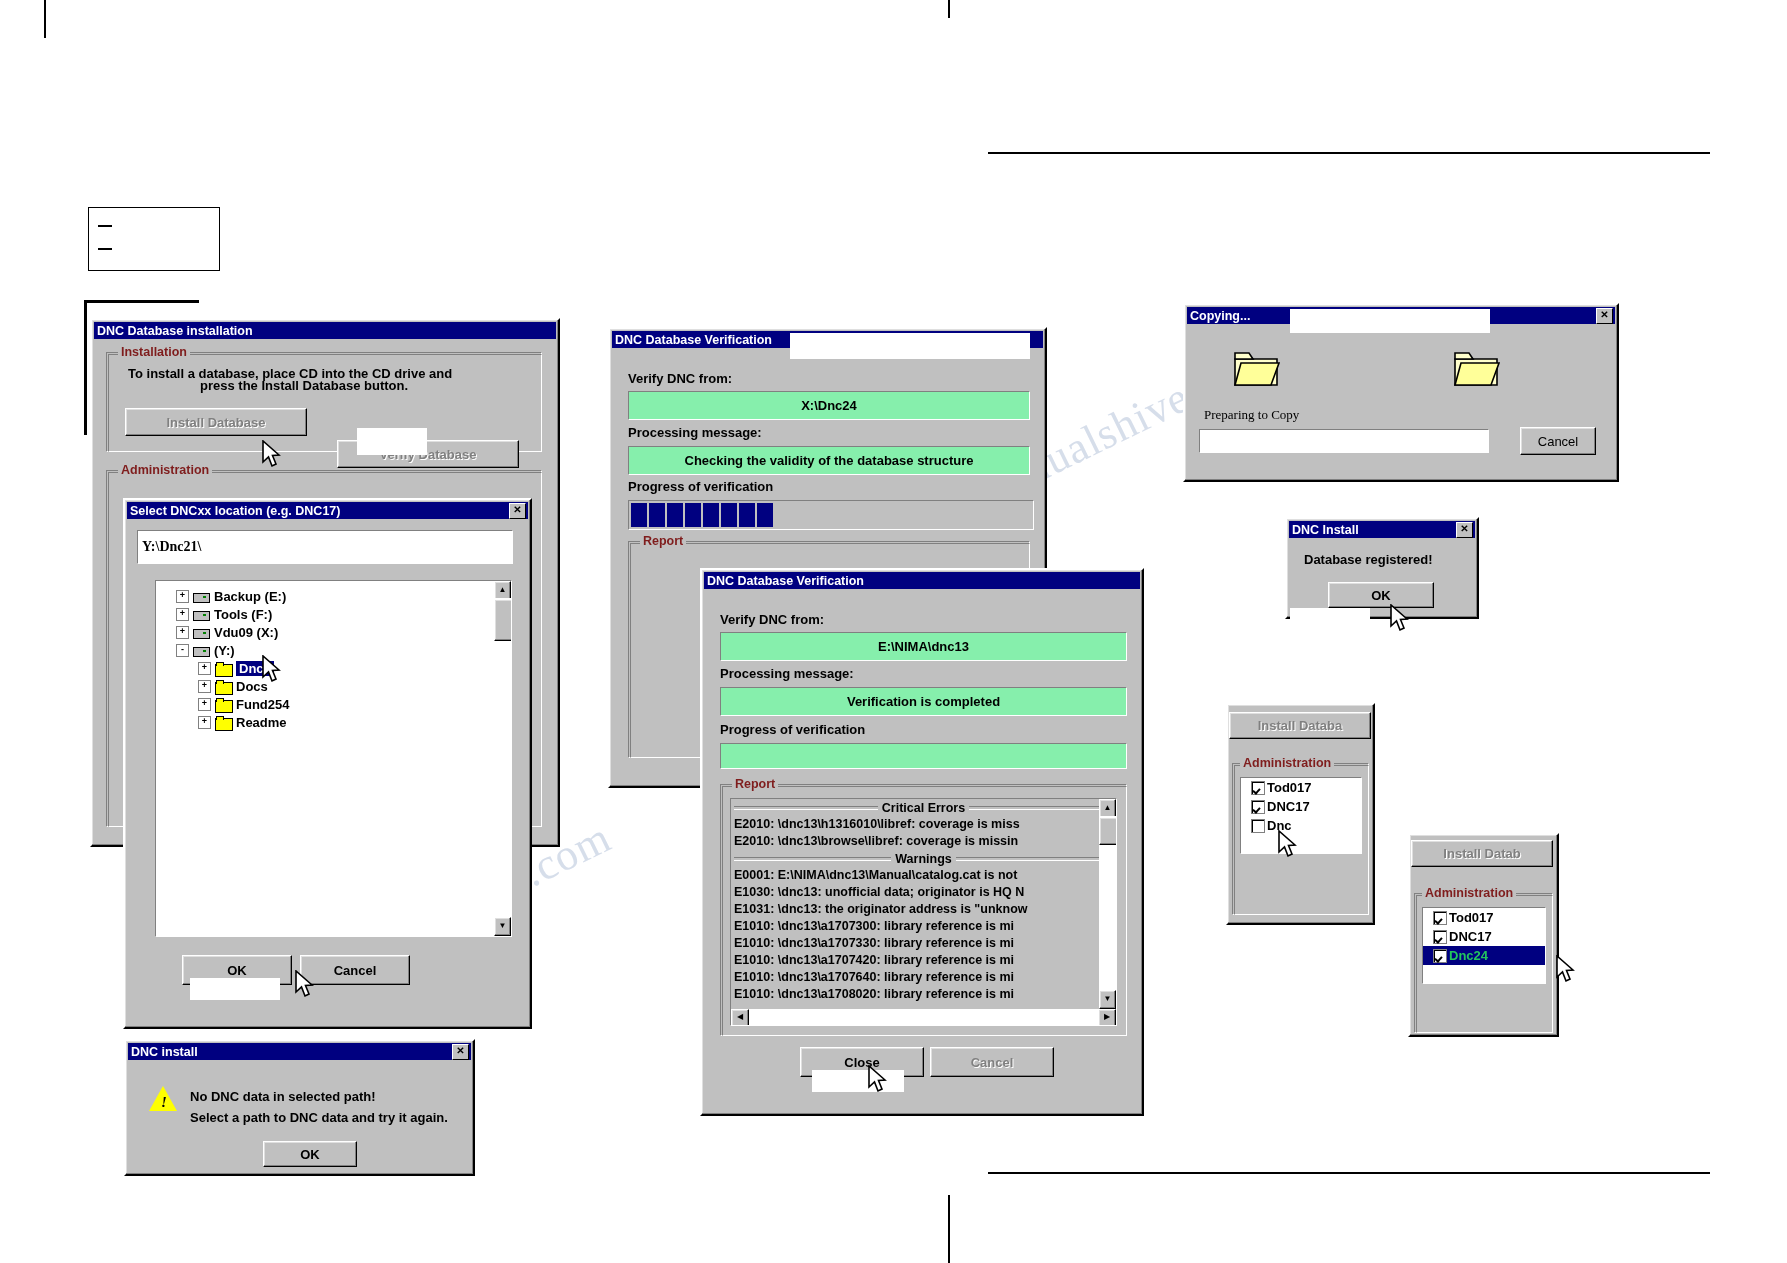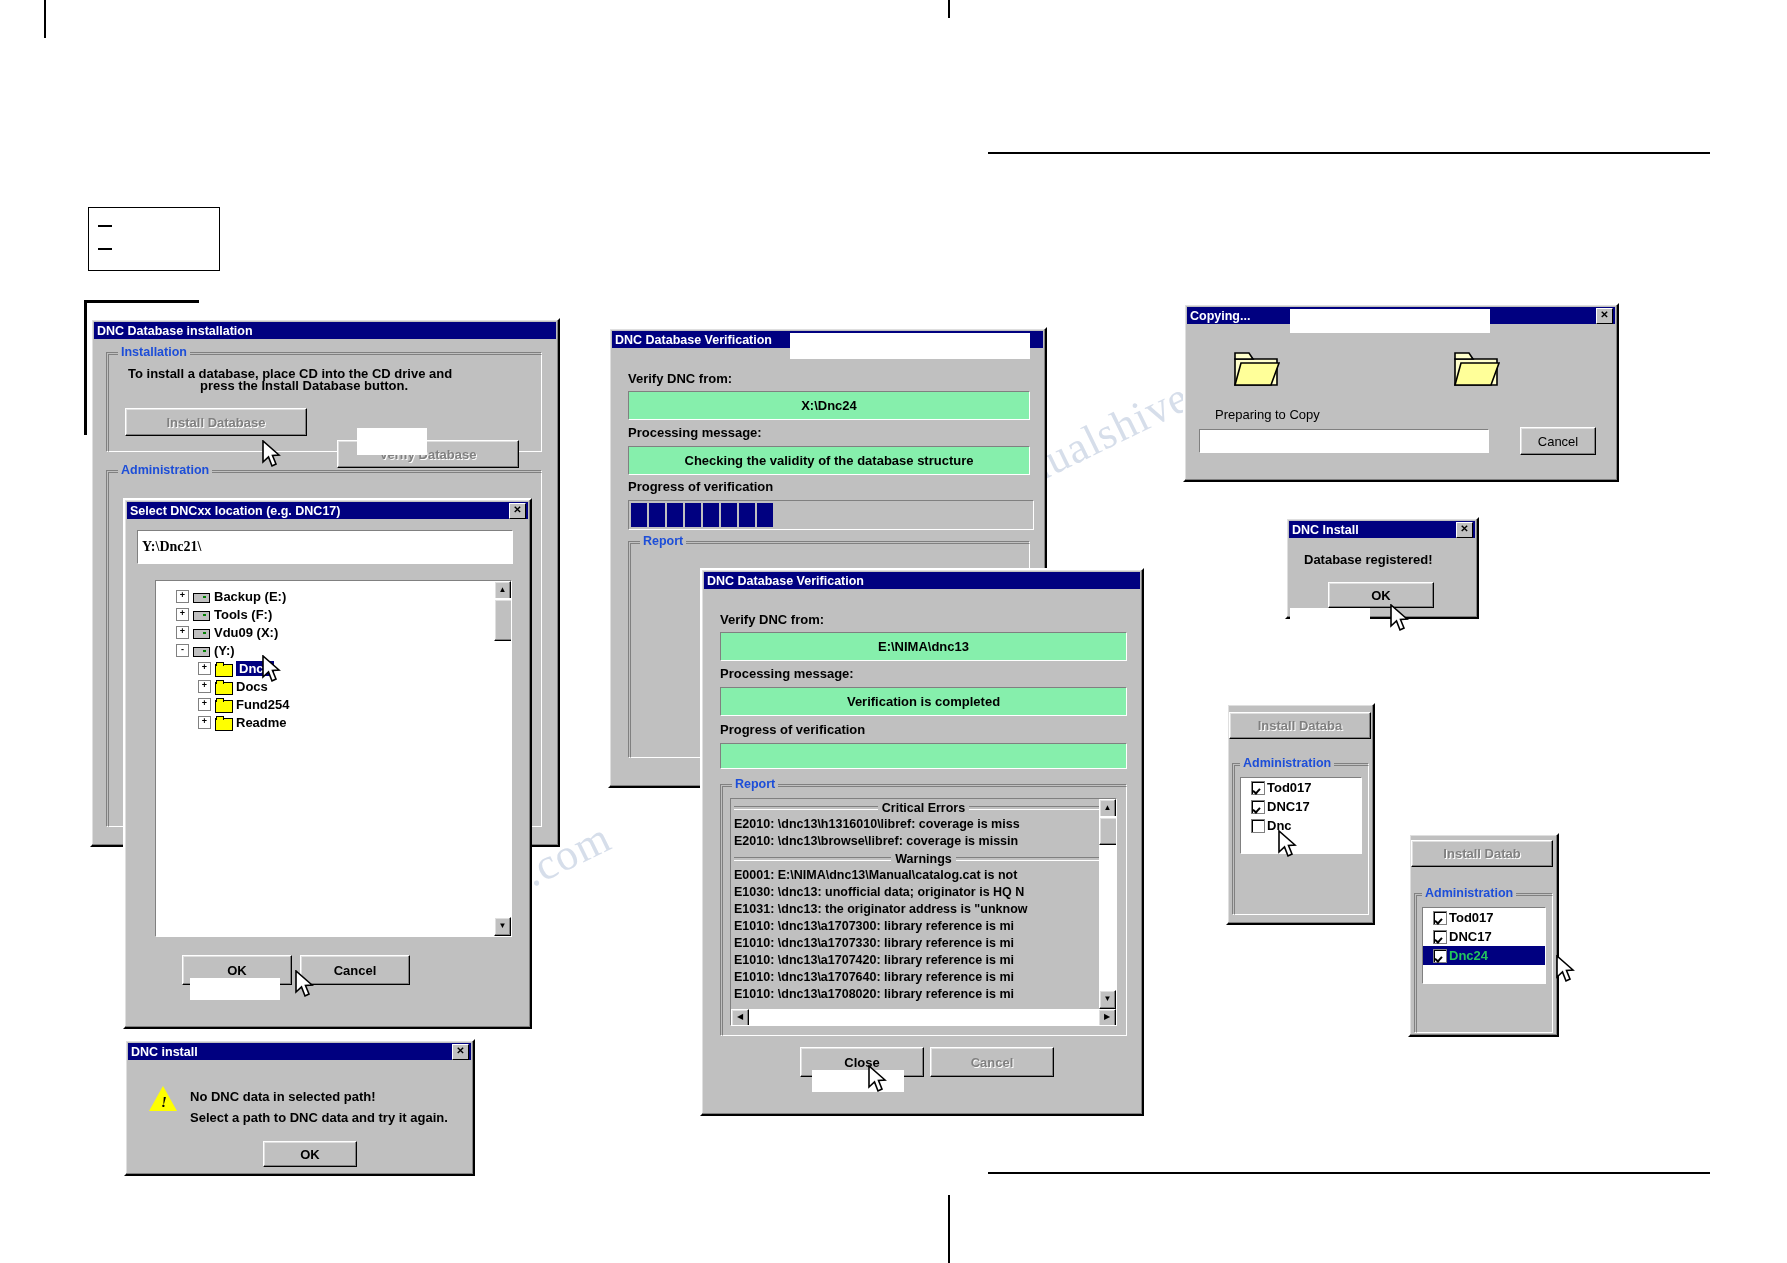--- a/index.html
+++ b/index.html
@@ -24,21 +24,21 @@
   .xbtn{width:15px;height:14px;background:#c0c0c0;color:#000;font-size:10px;
         font-weight:bold;line-height:12px;text-align:center;
         border-top:1px solid #fff;border-left:1px solid #fff;
         border-right:1px solid #000;border-bottom:1px solid #000;}
 
   
   .grp{position:absolute;border:1px solid #808080;border-right-color:#fff;border-bottom-color:#fff;}
   .grp::after{content:"";position:absolute;left:1px;top:1px;right:-1px;bottom:-1px;
               border:1px solid #fff;border-left-color:#808080;border-top-color:#808080;
               pointer-events:none;}
-  .grplbl{position:absolute;background:#c0c0c0;padding:0 3px;font-size:12.5px;color:#1d4ed8;
+  .grplbl{position:absolute;background:#c0c0c0;padding:0 3px;font-size:12.5px;color:#7f1d1d;
           font-weight:bold;}
 
   
   .sunk{position:absolute;background:#86efac;
         border-top:1px solid #808080;border-left:1px solid #808080;
         border-right:1px solid #ffffff;border-bottom:1px solid #ffffff;
         display:flex;align-items:center;justify-content:center;
         font-size:13px;font-weight:bold;color:#000;}
   .sunkw{background:#fff;}
   .sunk.left{justify-content:flex-start;padding-left:4px;font-family:Liberation Serif, serif;}
@@ -361,21 +361,21 @@
       <path d="M2 10 L2 36 L44 36 L44 10 Z" fill="#ffffcc" stroke="#000" stroke-width="1.6"></path>
       <path d="M2 10 L2 4 L16 4 L20 10 Z" fill="#ffffcc" stroke="#000" stroke-width="1.6"></path>
       <path d="M8 14 L46 14 L38 36 L2 36 Z" fill="#ffff99" stroke="#000" stroke-width="1.6"></path>
     </svg>
     <svg class="fwin" style="left:268px;top:44px;" viewBox="0 0 48 40">
       <path d="M2 10 L2 36 L44 36 L44 10 Z" fill="#ffffcc" stroke="#000" stroke-width="1.6"></path>
       <path d="M2 10 L2 4 L16 4 L20 10 Z" fill="#ffffcc" stroke="#000" stroke-width="1.6"></path>
       <path d="M8 14 L46 14 L38 36 L2 36 Z" fill="#ffff99" stroke="#000" stroke-width="1.6"></path>
     </svg>
 
-    <div class="lbl" style="left:30px;top:102px;font-weight:normal;">Preparing to Copy</div>
+    <div class="lbl" style="left:19px;top:102px;font-weight:normal;font-family:Liberation Serif, serif;">Preparing to Copy</div>
     <div class="sunk sunkw" style="left:14px;top:124px;width:288px;height:22px;"></div>
     <div class="btn" style="left:335px;top:122px;width:74px;height:26px;font-weight:normal;">Cancel</div>
   </div>
 
   <div class="win" style="left:1285px;top:517px;width:190px;height:98px;">
     <div class="tbar">
       <span class="t">DNC Install</span>
       <span class="xbtn">✕</span>
     </div>
     <div class="lbl" style="left:17px;top:33px;">Database registered!</div>

